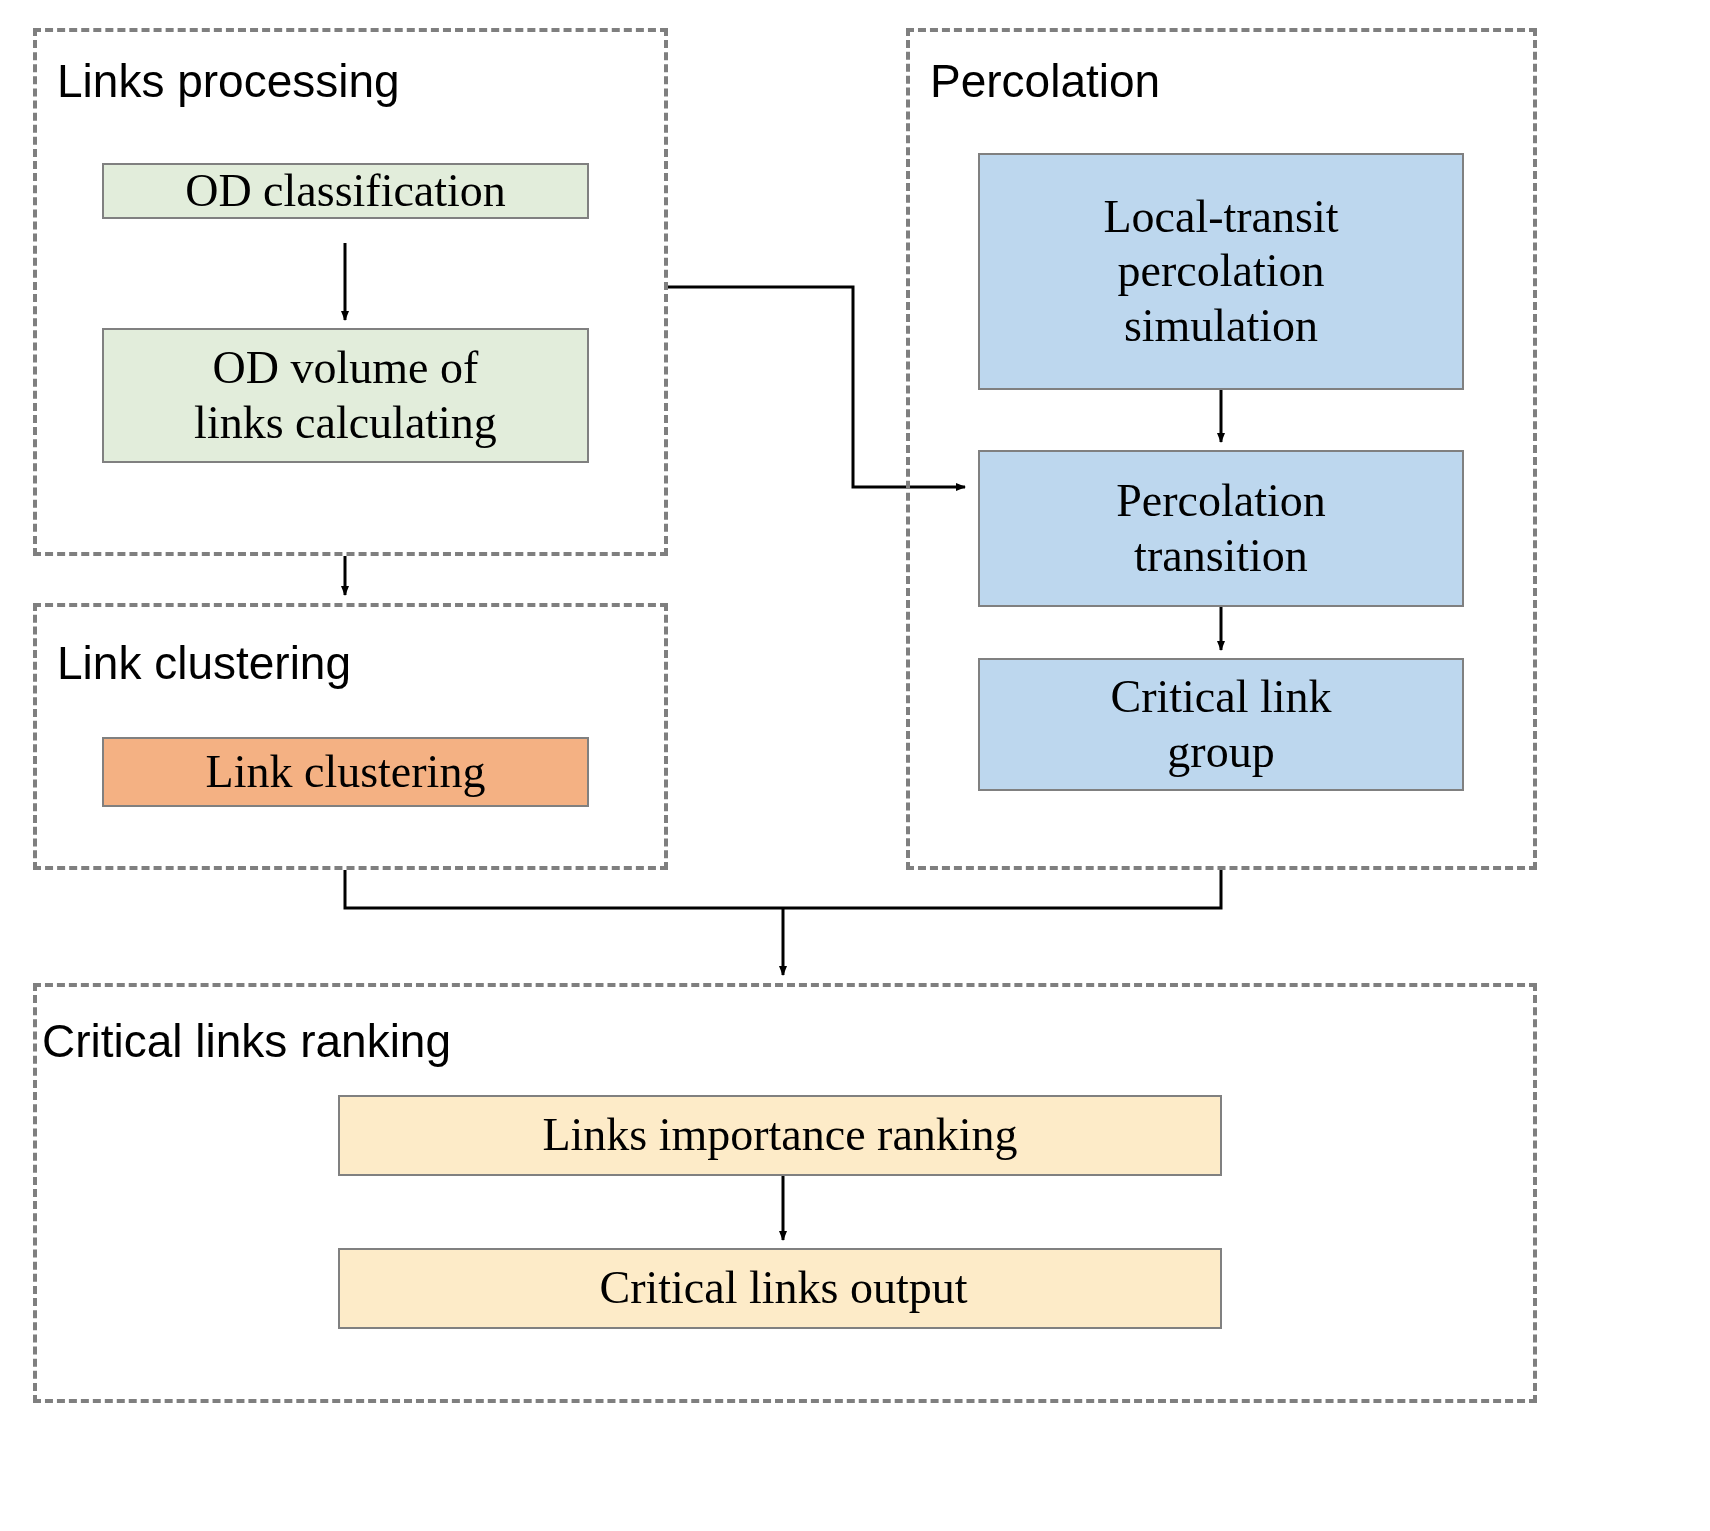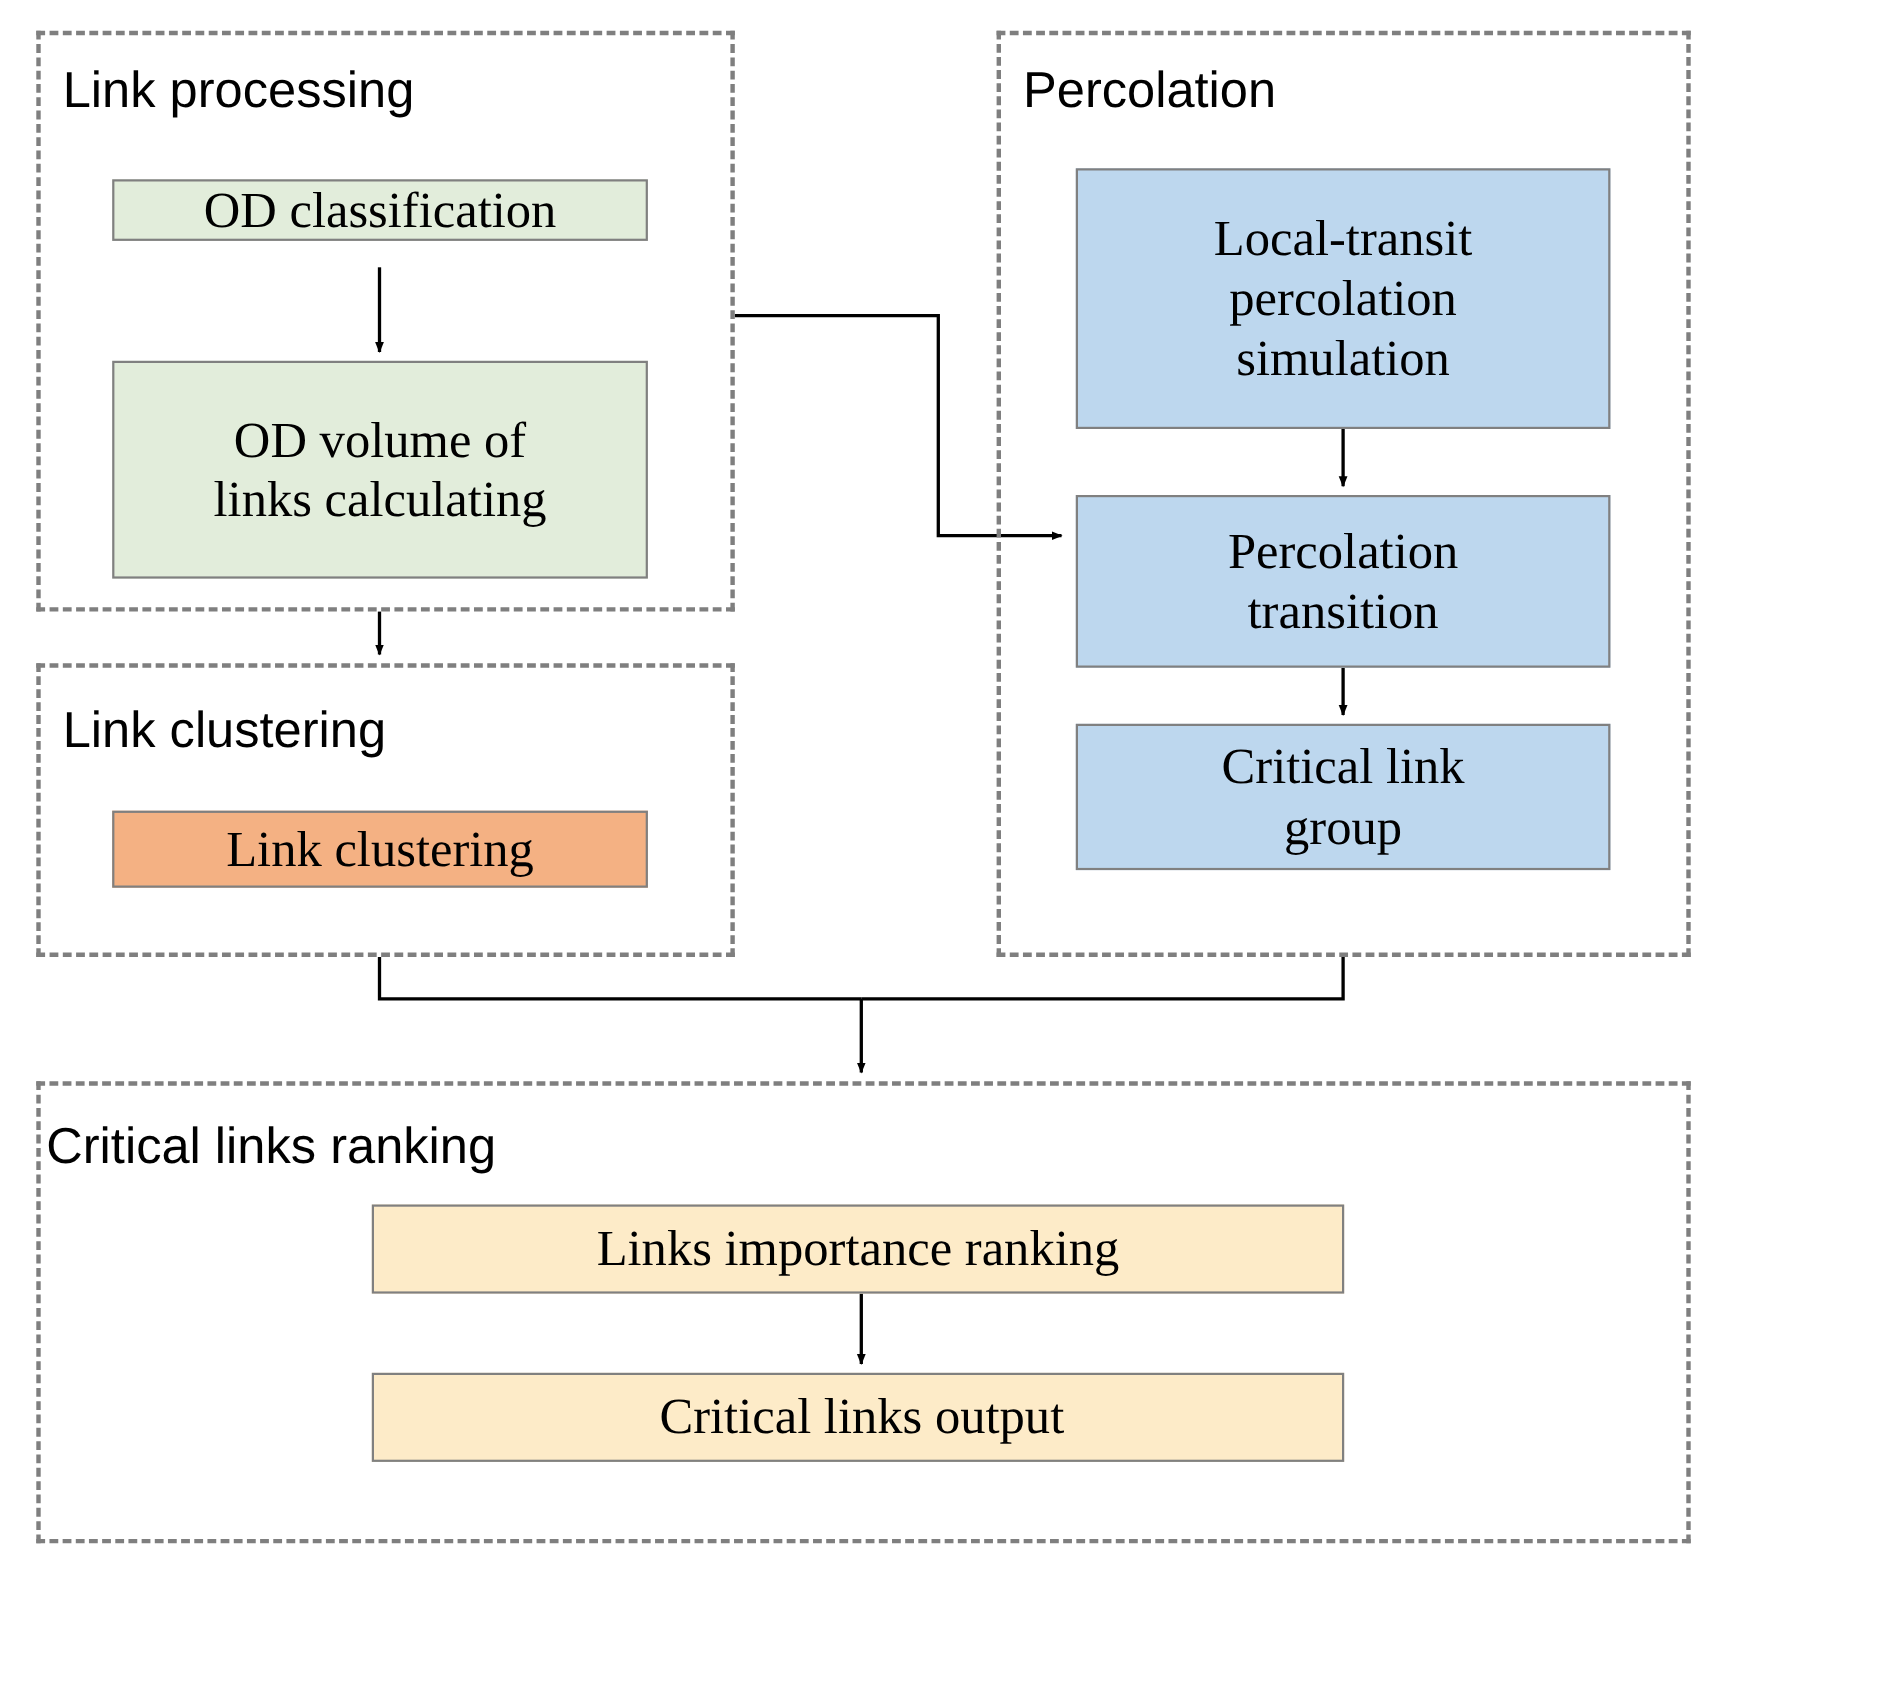--- a/index.html
+++ b/index.html
@@ -85,27 +85,27 @@
     <path d="M1221,607 L1221,650" stroke="#000000" stroke-width="3" fill="none" marker-end="url(#arrow)"></path>
 
     <path d="M345,870 L345,908 L783,908" stroke="#000000" stroke-width="3" fill="none"></path>
     <path d="M1221,870 L1221,908 L783,908" stroke="#000000" stroke-width="3" fill="none"></path>
     <path d="M783,908 L783,975" stroke="#000000" stroke-width="3" fill="none" marker-end="url(#arrow)"></path>
 
     <path d="M783,1176 L783,1240" stroke="#000000" stroke-width="3" fill="none" marker-end="url(#arrow)"></path>
   </svg>
 
   <div class="group" style="left:33px; top:28px; width:635px; height:528px;"></div>
-  <div class="group-title" style="left:57px; top:58px;">Link processing</div>
+  <div class="group-title" style="left:57px; top:58px;">Links processing</div>
 
   <div class="box box-green" style="left:102px; top:163px; width:487px; height:56px;">
     <span>OD classification</span>
   </div>
 
-  <div class="box box-green" style="left:102px; top:328px; width:487px; height:198px; white-space:pre-line;">
+  <div class="box box-green" style="left:102px; top:328px; width:487px; height:135px; white-space:pre-line;">
     <span>OD volume of
 links calculating</span>
   </div>
 
   <div class="group" style="left:906px; top:28px; width:631px; height:842px;"></div>
   <div class="group-title" style="left:930px; top:58px;">Percolation</div>
 
   <div class="box box-blue" style="left:978px; top:153px; width:486px; height:237px; white-space:pre-line;">
     <span>Local-transit
 percolation

